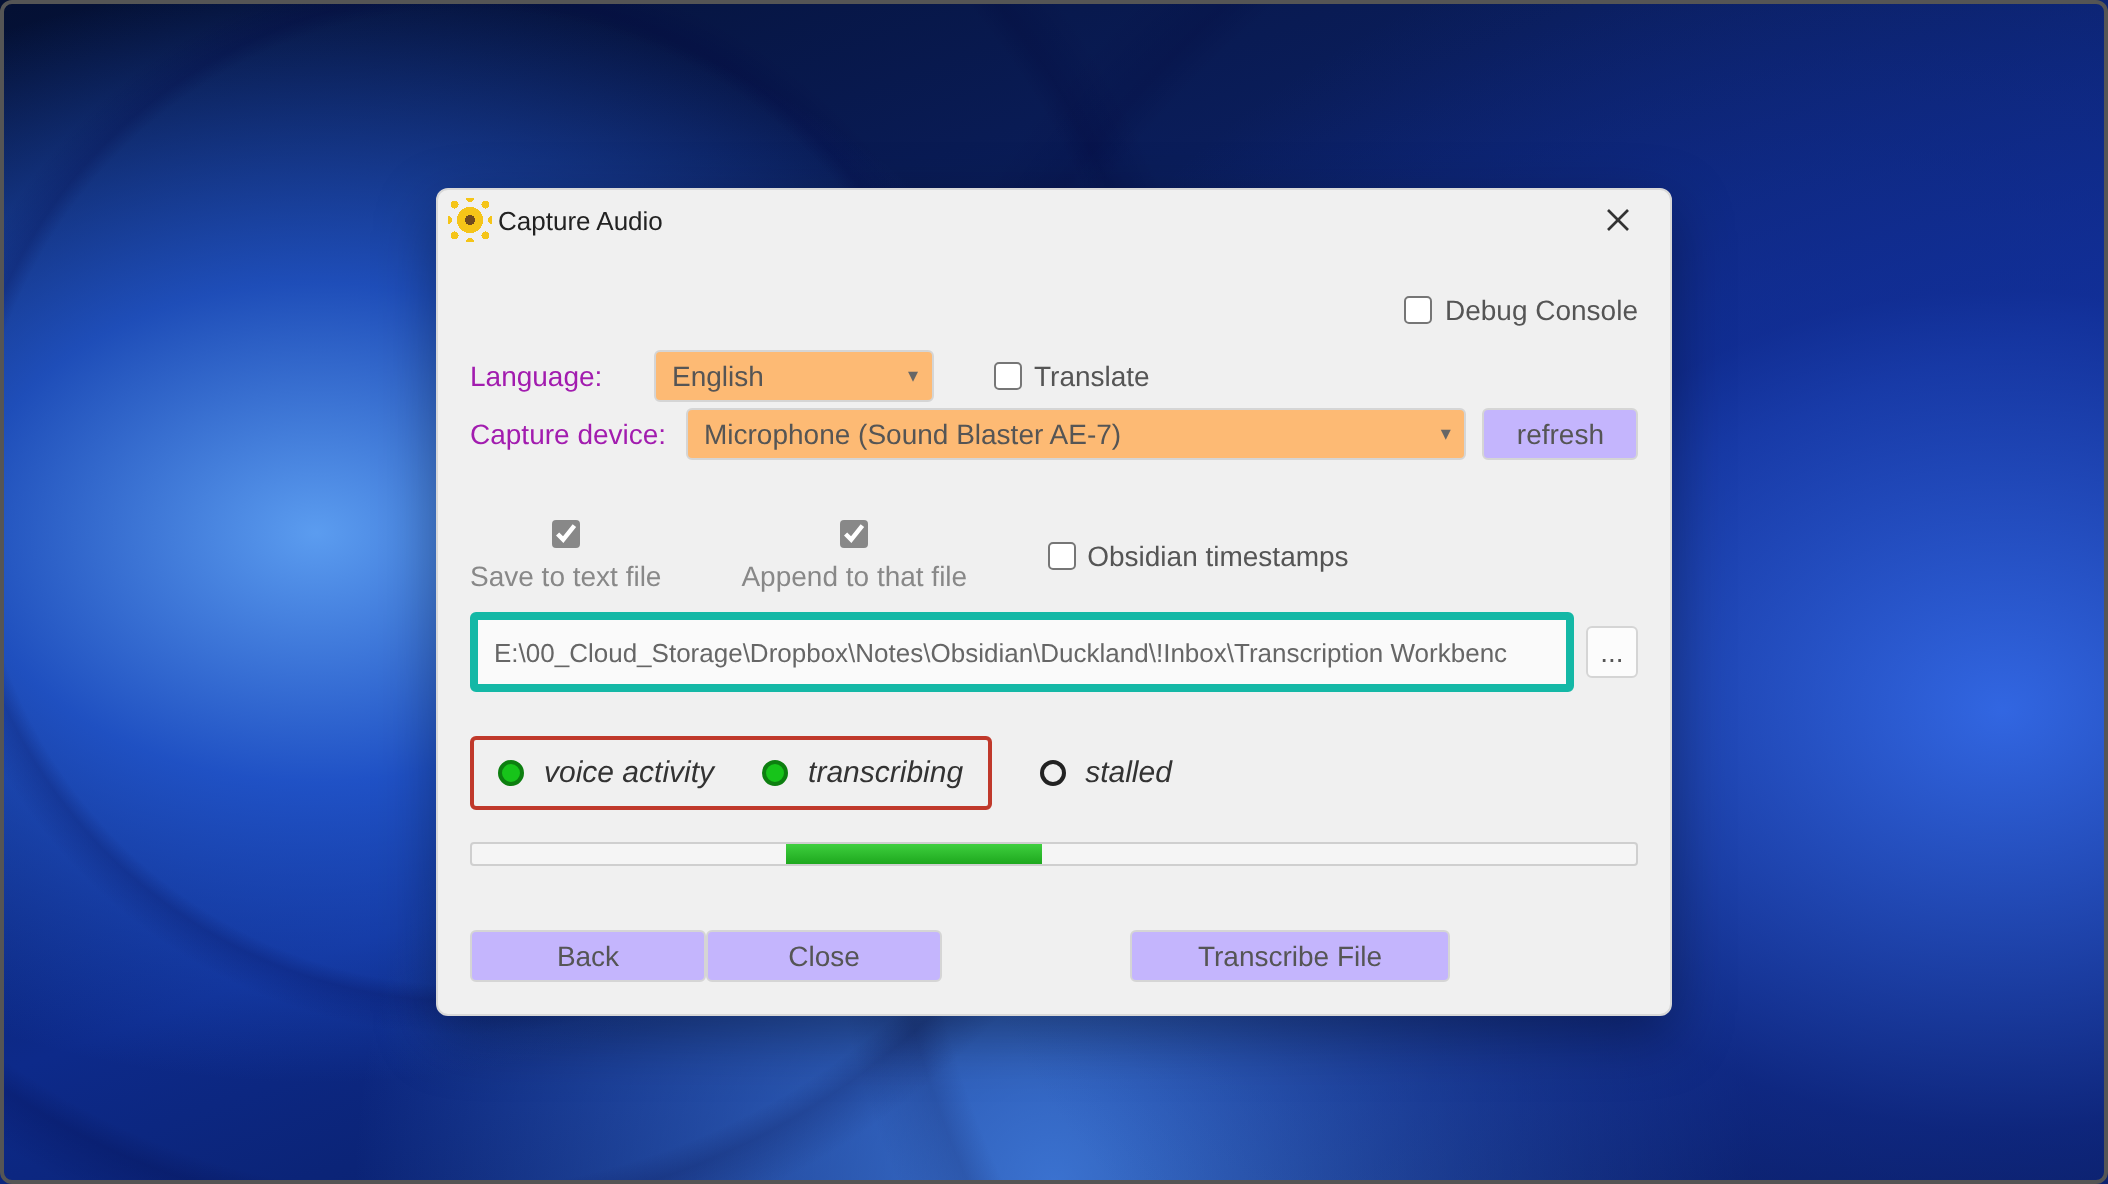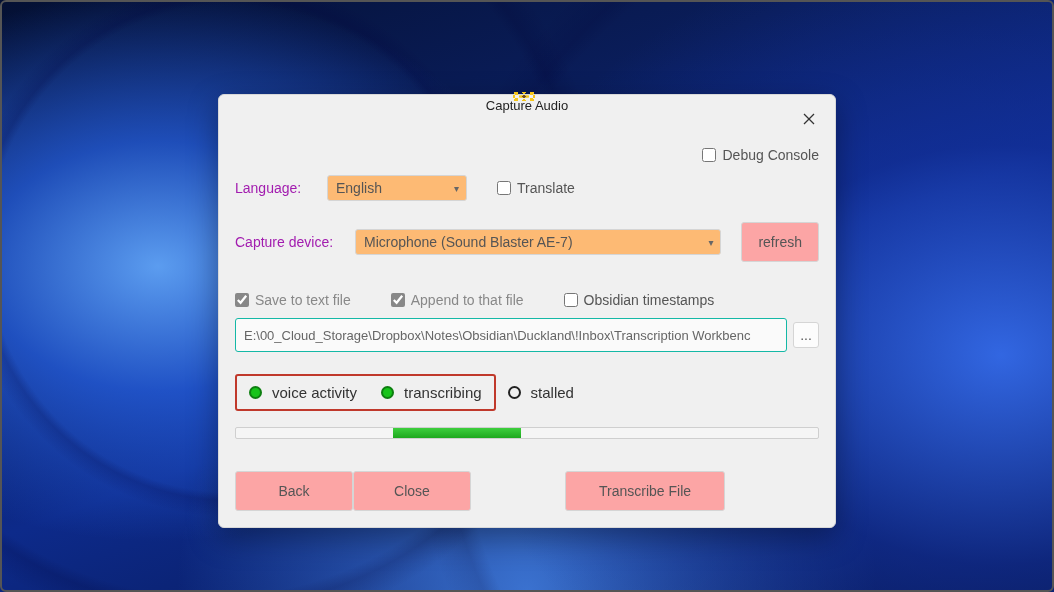--- a/index.html
+++ b/index.html
@@ -38,21 +38,21 @@
     width: 618px;
     background: #f0f0f0;
     border: 1px solid #d8d8d8;
     border-radius: 6px;
     box-shadow: 0 10px 30px rgba(0,0,0,0.35);
   }
   .titlebar {
     display:flex; align-items:center;
     height: 30px;
     padding: 0 8px;
-    border-top-left-radius:6px; border-top-right-radius:6px;flex-direction:column;
+    border-top-left-radius:6px; border-top-right-radius:6px;
   }
   .titlebar .appicon {
     width:16px; height:16px; margin-right:6px;
     background: radial-gradient(circle at 50% 50%, #6f4a1f 0 22%, #f5c518 22% 58%, rgba(0,0,0,0) 58%);
     border-radius:50%;
     position:relative;
   }
   .titlebar .appicon::after{
     content:''; position:absolute; inset:-3px;
     background:
@@ -80,39 +80,39 @@
     height:26px; display:flex; align-items:center; padding:0 8px;
     color:#555; font-size:14px;
     position:relative;
   }
   .select .caret {
     position:absolute; right:7px; top:50%; transform:translateY(-50%);
     font-size:10px; color:#666;
   }
   .chk { display:flex; align-items:center; gap:6px; color:#555; }
   .chk input[type=checkbox]{ width:14px; height:14px; margin:0; accent-color:#555;}
-  .chk.disabled { color:#888; }
+  .chk.disabled { color:#888;flex-direction:column; }
   .chk.disabled input[type=checkbox]{ accent-color:#888; }
   .btn {
-    background:#fca5a5; border:1px solid #d5d5d5; border-radius:3px;
-    height:40px; padding:0 16px; color:#555; font-size:14px;
+    background:#c4b5fd; border:1px solid #d5d5d5; border-radius:3px;
+    height:26px; padding:0 16px; color:#555; font-size:14px;
     display:inline-flex; align-items:center; justify-content:center;
     cursor:pointer;
   }
   .txt {
-    background:#fafafa; border:1px solid #14b8a6; border-radius:3px;
+    background:#fafafa; border:4px solid #14b8a6; border-radius:3px;
     height:26px; display:flex; align-items:center; padding:16px 8px;
     color:#666; font-size:13px; overflow:hidden; white-space:nowrap;
   }
   .icobtn {
     background:#fcfcfc; border:1px solid #d5d5d5; border-radius:3px;
     width:26px; height:26px; display:inline-flex; align-items:center; justify-content:center;
     cursor:pointer; color:#555;
   }
-  .status-wrap { margin-top:22px; display:flex; align-items:center; gap:12px; }
+  .status-wrap { margin-top:22px; display:flex; align-items:center; gap:24px;font-style:italic; }
   .hl-red { border:2px solid #c0392b; border-radius:3px; padding:8px 12px; display:flex; align-items:center; gap:24px; }
   .status-item { display:flex; align-items:center; gap:10px; color:#333; font-size:15px; }
   .dot { width:13px; height:13px; border-radius:50%; border:2px solid #222; display:inline-block; }
   .dot.green { background:#17c41a; border-color:#0d7f10; }
   .dot.hollow { background:transparent; }
   .stop-wrap { margin-left:auto; }
   .stop-frame { border:2px solid #c0392b; border-radius:3px; padding:6px 8px; }
   .stop-btn {
     background:#fff; border:1px solid #cfcfcf; border-radius:3px;
     width:92px; height:26px;
@@ -163,21 +163,21 @@
       <div class="select" style="width:140px;">
         <span>English</span>
         <span class="caret">▾</span>
       </div>
       <label class="chk" style="margin-left:18px;">
         <input type="checkbox" style="">
         <span>Translate</span>
       </label>
     </div>
 
-    <div class="row" style="gap:12px; margin-top:21px;">
+    <div class="row" style="gap:0; margin-top:3px;">
       <label class="fld" style="width:100px;">Capture device:</label>
       <div class="select" style="flex:1; margin-left:8px;">
         <span>Microphone (Sound Blaster AE-7)</span>
         <span class="caret">▾</span>
       </div>
       <button class="btn" style="margin-left:8px;">
         <span>refresh</span>
       </button>
     </div>
 

